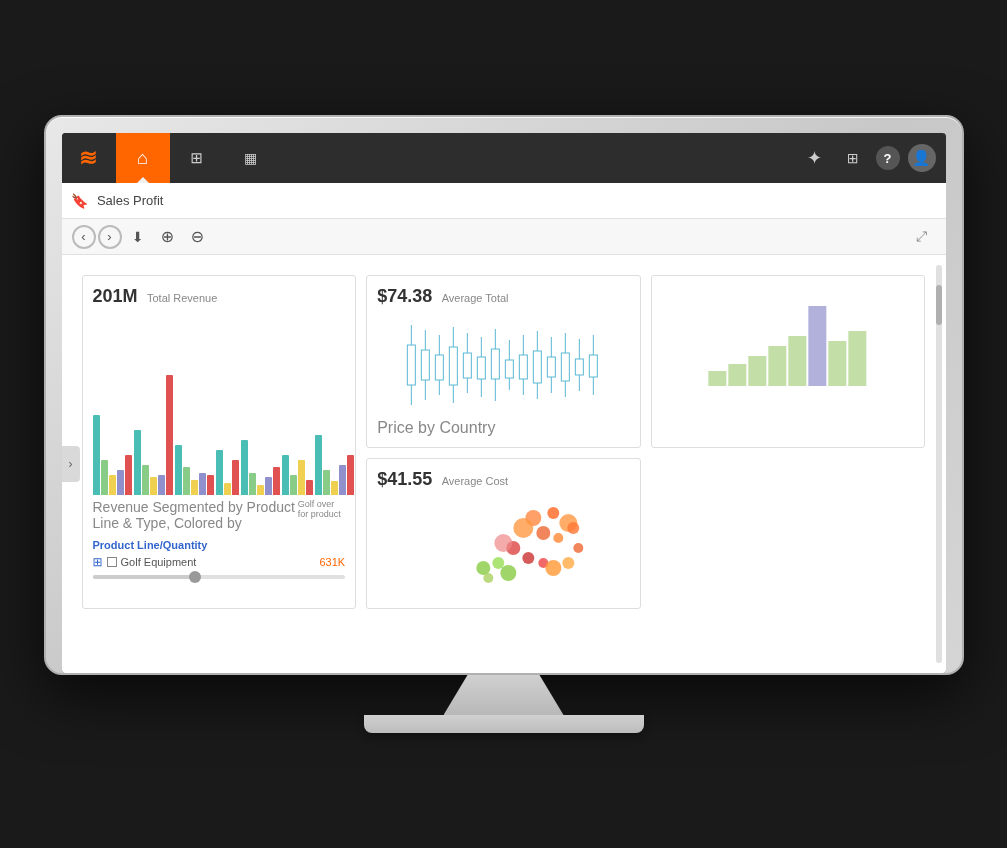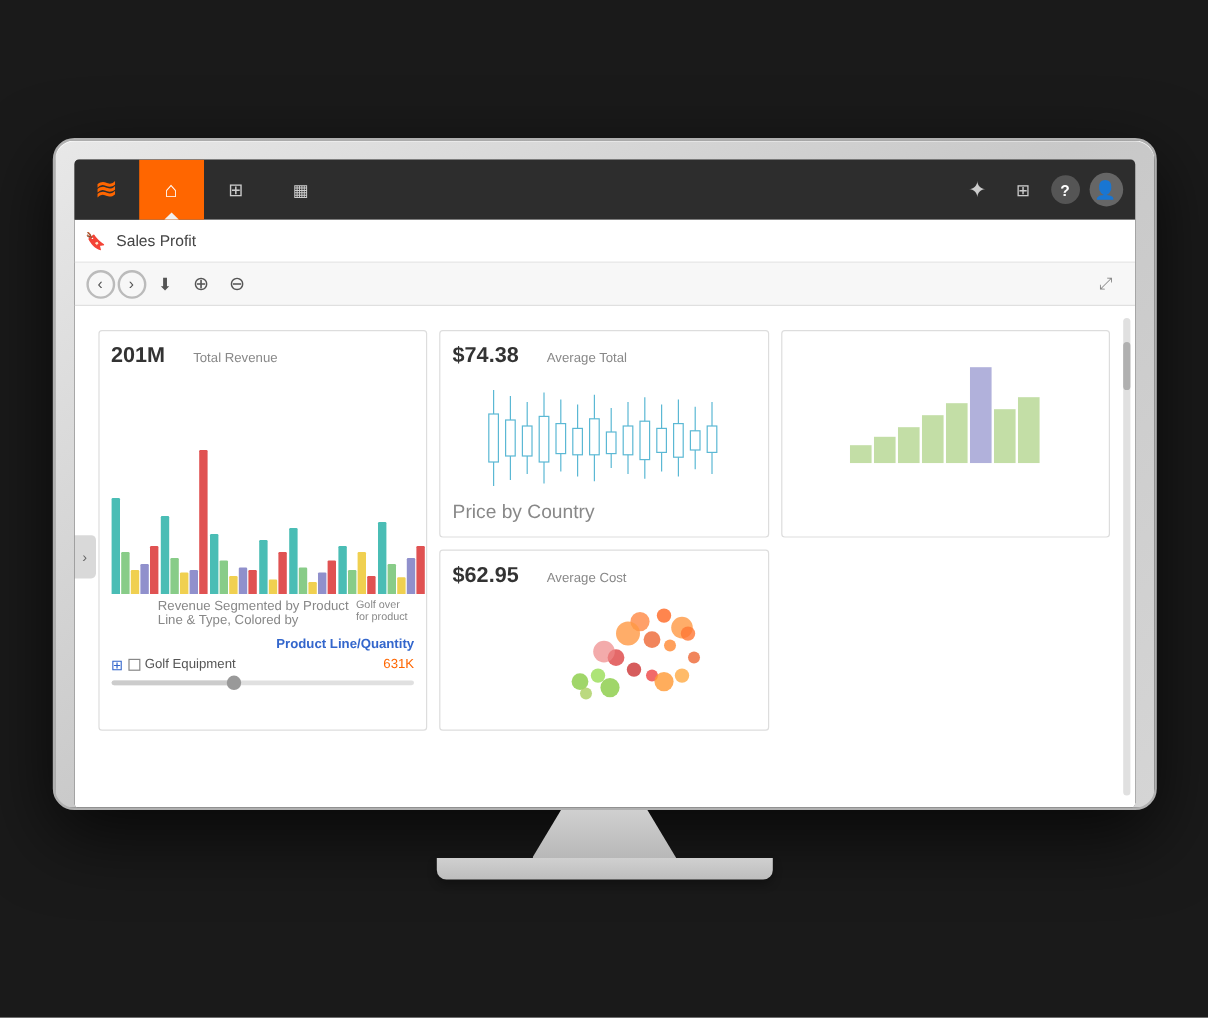--- a/index.html
+++ b/index.html
@@ -214,21 +214,21 @@
     .widget-metric {
       font-size: 18px;
       font-weight: bold;
       color: #333;
       display: inline;
     }
 
     .widget-label {
       font-size: 11px;
       color: #888;
-      margin-left: 19px;
+      margin-left: 5px;
       text-align: center;
     }
 
     
     .bar-chart {
       display: flex;
       align-items: flex-end;
       gap: 3px;
       height: 200px;
       padding-bottom: 20px;
@@ -243,21 +243,21 @@
     }
 
     .bar {
       width: 8px;
       border-radius: 1px 1px 0 0;
       min-height: 2px;
     }
 
     .chart-legend {
       margin-top: 8px;
-      text-align: right;
+      text-align: left;
     }
 
     .legend-title {
       font-size: 11px;
       color: #3366cc;
       font-weight: bold;
       margin-bottom: 4px;
     }
 
     .legend-item {
@@ -472,21 +472,21 @@
                   <div class="bar" style="height:30px;background:#9090cc;width:7px;"></div>
                   <div class="bar" style="height:40px;background:#e05252;width:7px;"></div>
                 </div>
                 <div class="bar-group">
                   <div class="bar" style="height:55px;background:#4abdb5;width:7px;"></div>
 
                 </div>
 
               </div>
               <div style="display:flex;justify-content:space-between;margin-top:4px;">
-                <span style="font-size:11px;color:#888;margin-left:39px;">Revenue Segmented by Product Line &amp; Type, Colored by</span>
+                <span style="font-size:14px;color:#888;">Revenue Segmented by Product Line &amp; Type, Colored by</span>
                 <span style="font-size:9px;color:#888;">Golf over for product</span>
               </div>
               <div class="chart-legend">
                 <div class="legend-title">Product Line/Quantity</div>
                 <div class="legend-item">
                   <span style="color:#3366cc;font-size:12px;">⊞</span>
                   <span style="font-size:11px;border:1px solid #888;width:10px;height:10px;display:inline-block;"></span>
                   <span>Golf Equipment</span>
                   <span class="legend-value">631K</span>
                 </div>
@@ -572,21 +572,21 @@
                   <rect x="100" y="20" width="18" height="80" fill="#9090cc" opacity="0.7"></rect>
 
                   <rect x="120" y="55" width="18" height="45" fill="#aad080" opacity="0.7"></rect>
                   <rect x="140" y="45" width="18" height="55" fill="#aad080" opacity="0.7"></rect>
                 </svg>
               </div>
             </div>
 
             <div class="widget">
               <div class="widget-header">
-                <span class="widget-metric">$62.95</span>
+                <span class="widget-metric">$41.55</span>
                 <span class="widget-label">Average Cost</span>
               </div>
               <div class="scatter-chart" style="height:100px;position:relative;">
                 <svg width="100%" height="100" viewBox="0 0 180 100">
 
                   <circle cx="120" cy="20" r="8" fill="#ff8844" opacity="0.8"></circle>
                   <circle cx="140" cy="15" r="6" fill="#ff6622" opacity="0.8"></circle>
                   <circle cx="155" cy="25" r="9" fill="#ff9944" opacity="0.8"></circle>
                   <circle cx="130" cy="35" r="7" fill="#ee6633" opacity="0.8"></circle>
                   <circle cx="145" cy="40" r="5" fill="#ff8833" opacity="0.8"></circle>

